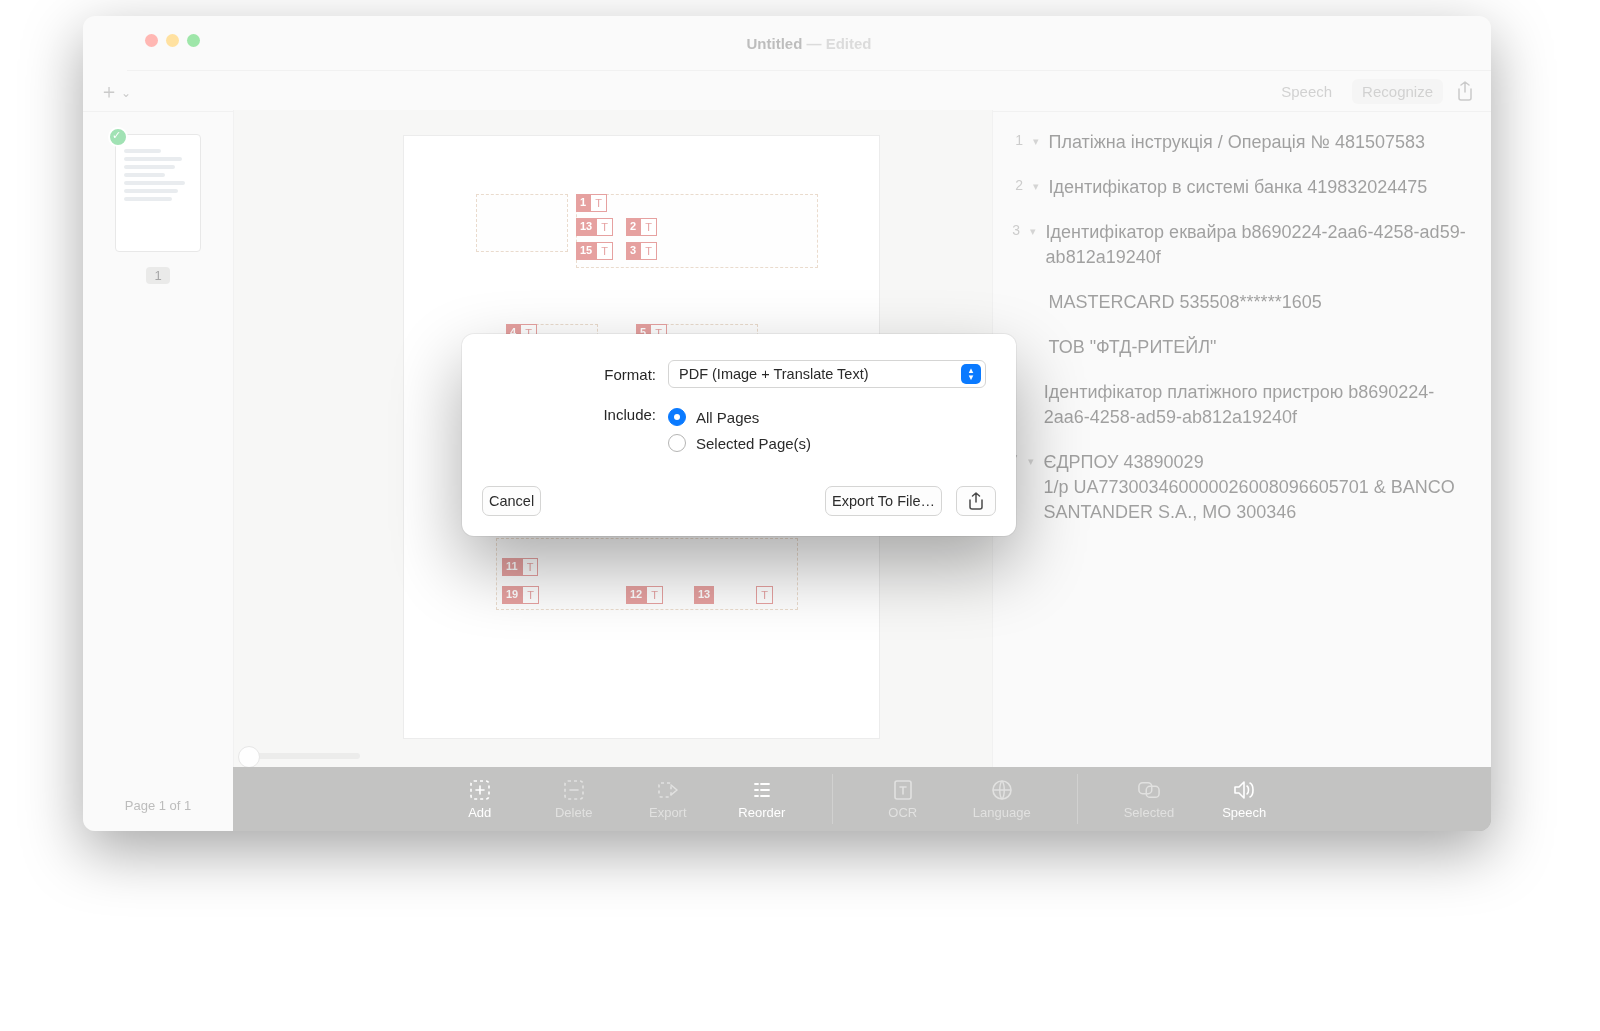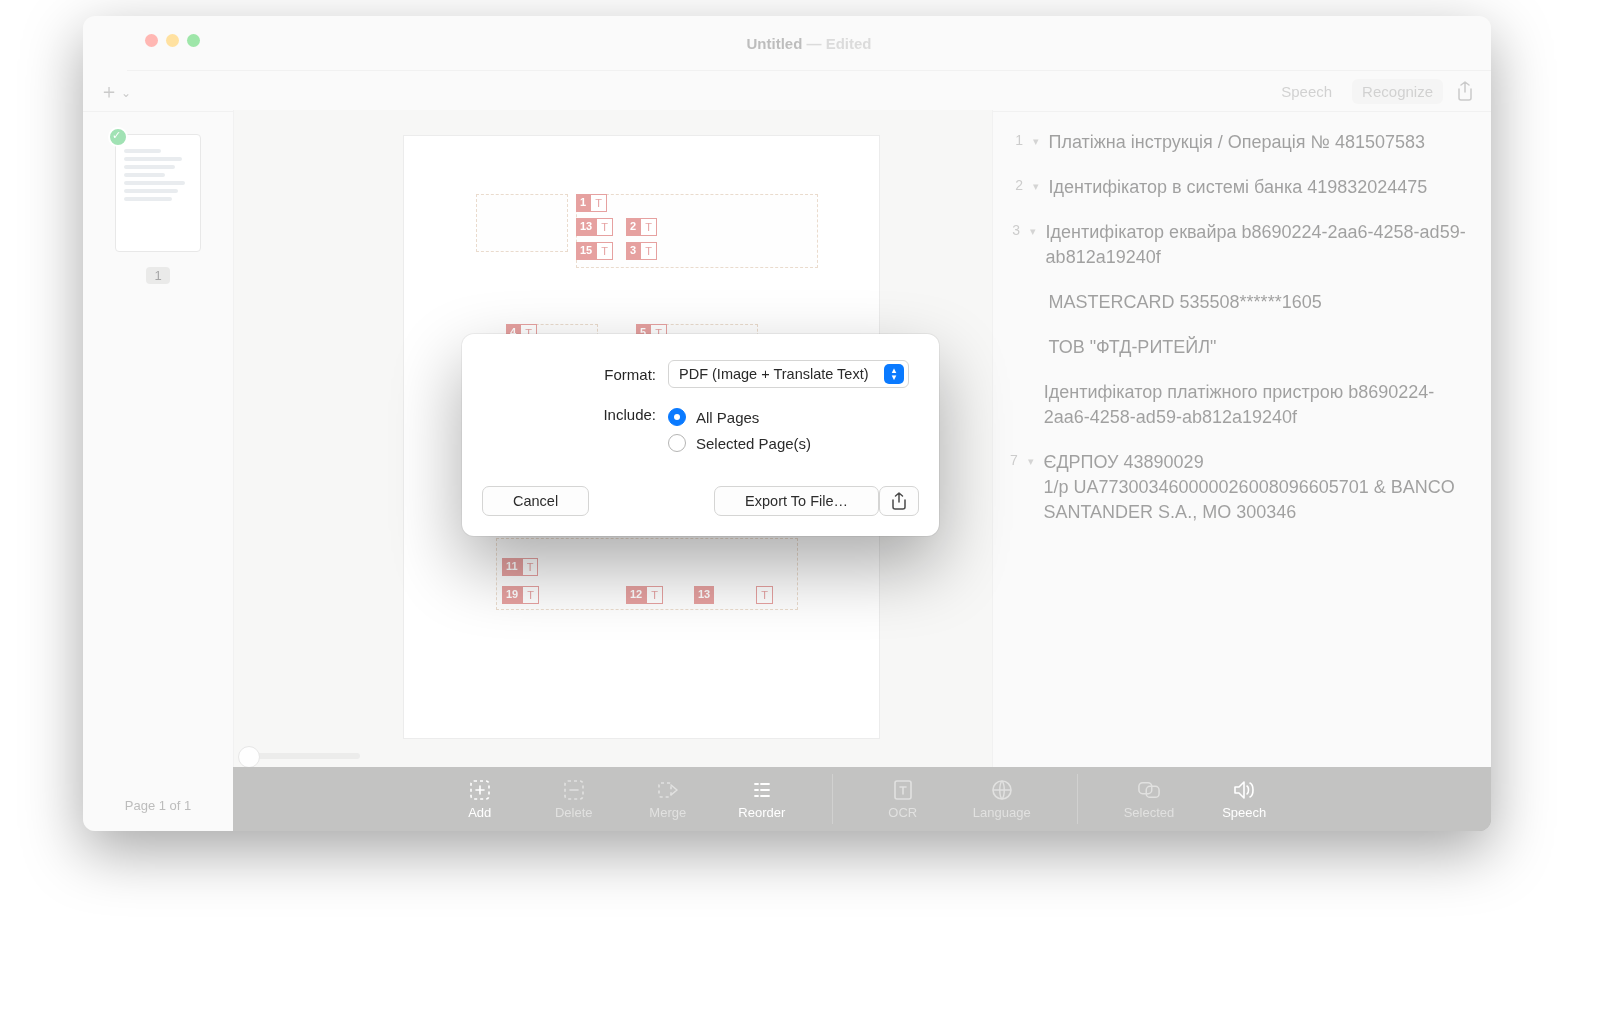--- a/index.html
+++ b/index.html
@@ -58,34 +58,34 @@
   .tri{color:#a0a0a0;font-size:11px;margin-top:5px;}
   .etxt{color:#2e2e2e;font-size:18px;line-height:25px;word-break:break-word;}
   
   .bottombar{position:absolute;left:150px;right:0;bottom:0;height:64px;background:#7b7b78;display:flex;align-items:center;justify-content:center;gap:46px;color:#d6d6d4;font-size:13px;}
   .bbtn{display:flex;flex-direction:column;align-items:center;gap:4px;min-width:48px;height:50px;justify-content:center;}
   .bbtn .ic{width:22px;height:22px;display:flex;align-items:center;justify-content:center;}
   .bbtn.ghost{color:#bdbdbb;}
   .bbtn.active{color:#fff;}
   .bbtn.sep-before{border-left:1px solid #9a9a97;padding-left:46px;}
   
-  .modal{position:absolute;z-index:5;left:379px;top:318px;width:477px;background:#fff;border-radius:12px;box-shadow:0 30px 70px rgba(0,0,0,.33),0 0 0 1px rgba(0,0,0,.05);}
+  .modal{position:absolute;z-index:5;left:379px;top:318px;width:554px;background:#fff;border-radius:12px;box-shadow:0 30px 70px rgba(0,0,0,.33),0 0 0 1px rgba(0,0,0,.05);}
   .modal-body{padding:26px 30px 10px 30px;}
   .row{display:flex;align-items:center;margin-bottom:18px;}
   .lbl{width:164px;text-align:right;padding-right:12px;color:#262626;font-size:15px;}
   .select{flex:1;display:flex;align-items:center;height:26px;border:1px solid #d5d5d4;border-radius:6px;padding:0 4px 0 10px;font-size:14.5px;color:#2a2a2a;justify-content:space-between;overflow:hidden;}
   .select-btn{width:20px;height:20px;border-radius:5px;background:#0a7aff;display:flex;flex-direction:column;align-items:center;justify-content:center;color:#fff;font-size:9px;line-height:7px;}
   .radios{display:flex;flex-direction:column;gap:8px;padding-top:2px;}
   .radio{display:flex;align-items:center;gap:10px;font-size:15px;color:#2b2b2b;}
   .rdot{width:16px;height:16px;border-radius:50%;border:1px solid #b5b5b4;background:#fff;display:flex;align-items:center;justify-content:center;}
   .rdot.on{border-color:#0a7aff;background:#0a7aff;}
   .rdot.on::after{content:"";width:6px;height:6px;border-radius:50%;background:#fff;}
   .modal-actions{display:flex;align-items:center;justify-content:space-between;padding:6px 20px 20px 20px;}
-  .btn{height:30px;border:1px solid #d5d5d4;border-radius:7px;background:#fdfdfd;font-size:14.5px;color:#2c2c2c;padding:0 30px;display:flex;align-items:center;}
-  .actions-right{display:flex;}
+  .btn{height:30px;border:1px solid #d5d5d4;border-radius:7px;background:#fdfdfd;font-size:14.5px;color:#2c2c2c;padding:0 6px;display:flex;align-items:center;}
+  .actions-right{display:flex;gap:14px;}
   .btn.icon{width:40px;padding:0;justify-content:center;}
   svg{display:block;}
 </style>
 </head>
 <body>
 <div class="canvas">
 
 <div class="window">
 
   <div class="titlebar">
@@ -250,21 +250,21 @@
             </span>
             <span>Delete</span>
           </div>
       <div class="bbtn ghost">
             <span class="ic">
               <svg width="22" height="22" viewBox="0 0 22 22">
                 <rect x="2" y="4" width="12" height="14" rx="2" fill="none" stroke="#bdbdbb" stroke-width="1.6" stroke-dasharray="3 3"></rect>
                 <path d="M14 6l6 5-6 5" fill="none" stroke="#bdbdbb" stroke-width="1.6" stroke-linecap="round" stroke-linejoin="round"></path>
               </svg>
             </span>
-            <span>Merge</span>
+            <span>Export</span>
           </div>
       <div class="bbtn active">
             <span class="ic">
               <svg width="22" height="22" viewBox="0 0 22 22">
                 <path d="M4 5h3M4 11h3M4 17h3M10 5h8M10 11h8M10 17h8" stroke="#fff" stroke-width="1.8" stroke-linecap="round"></path>
               </svg>
             </span>
             <span>Reorder</span>
           </div>
       <div class="bbtn ghost sep-before">

